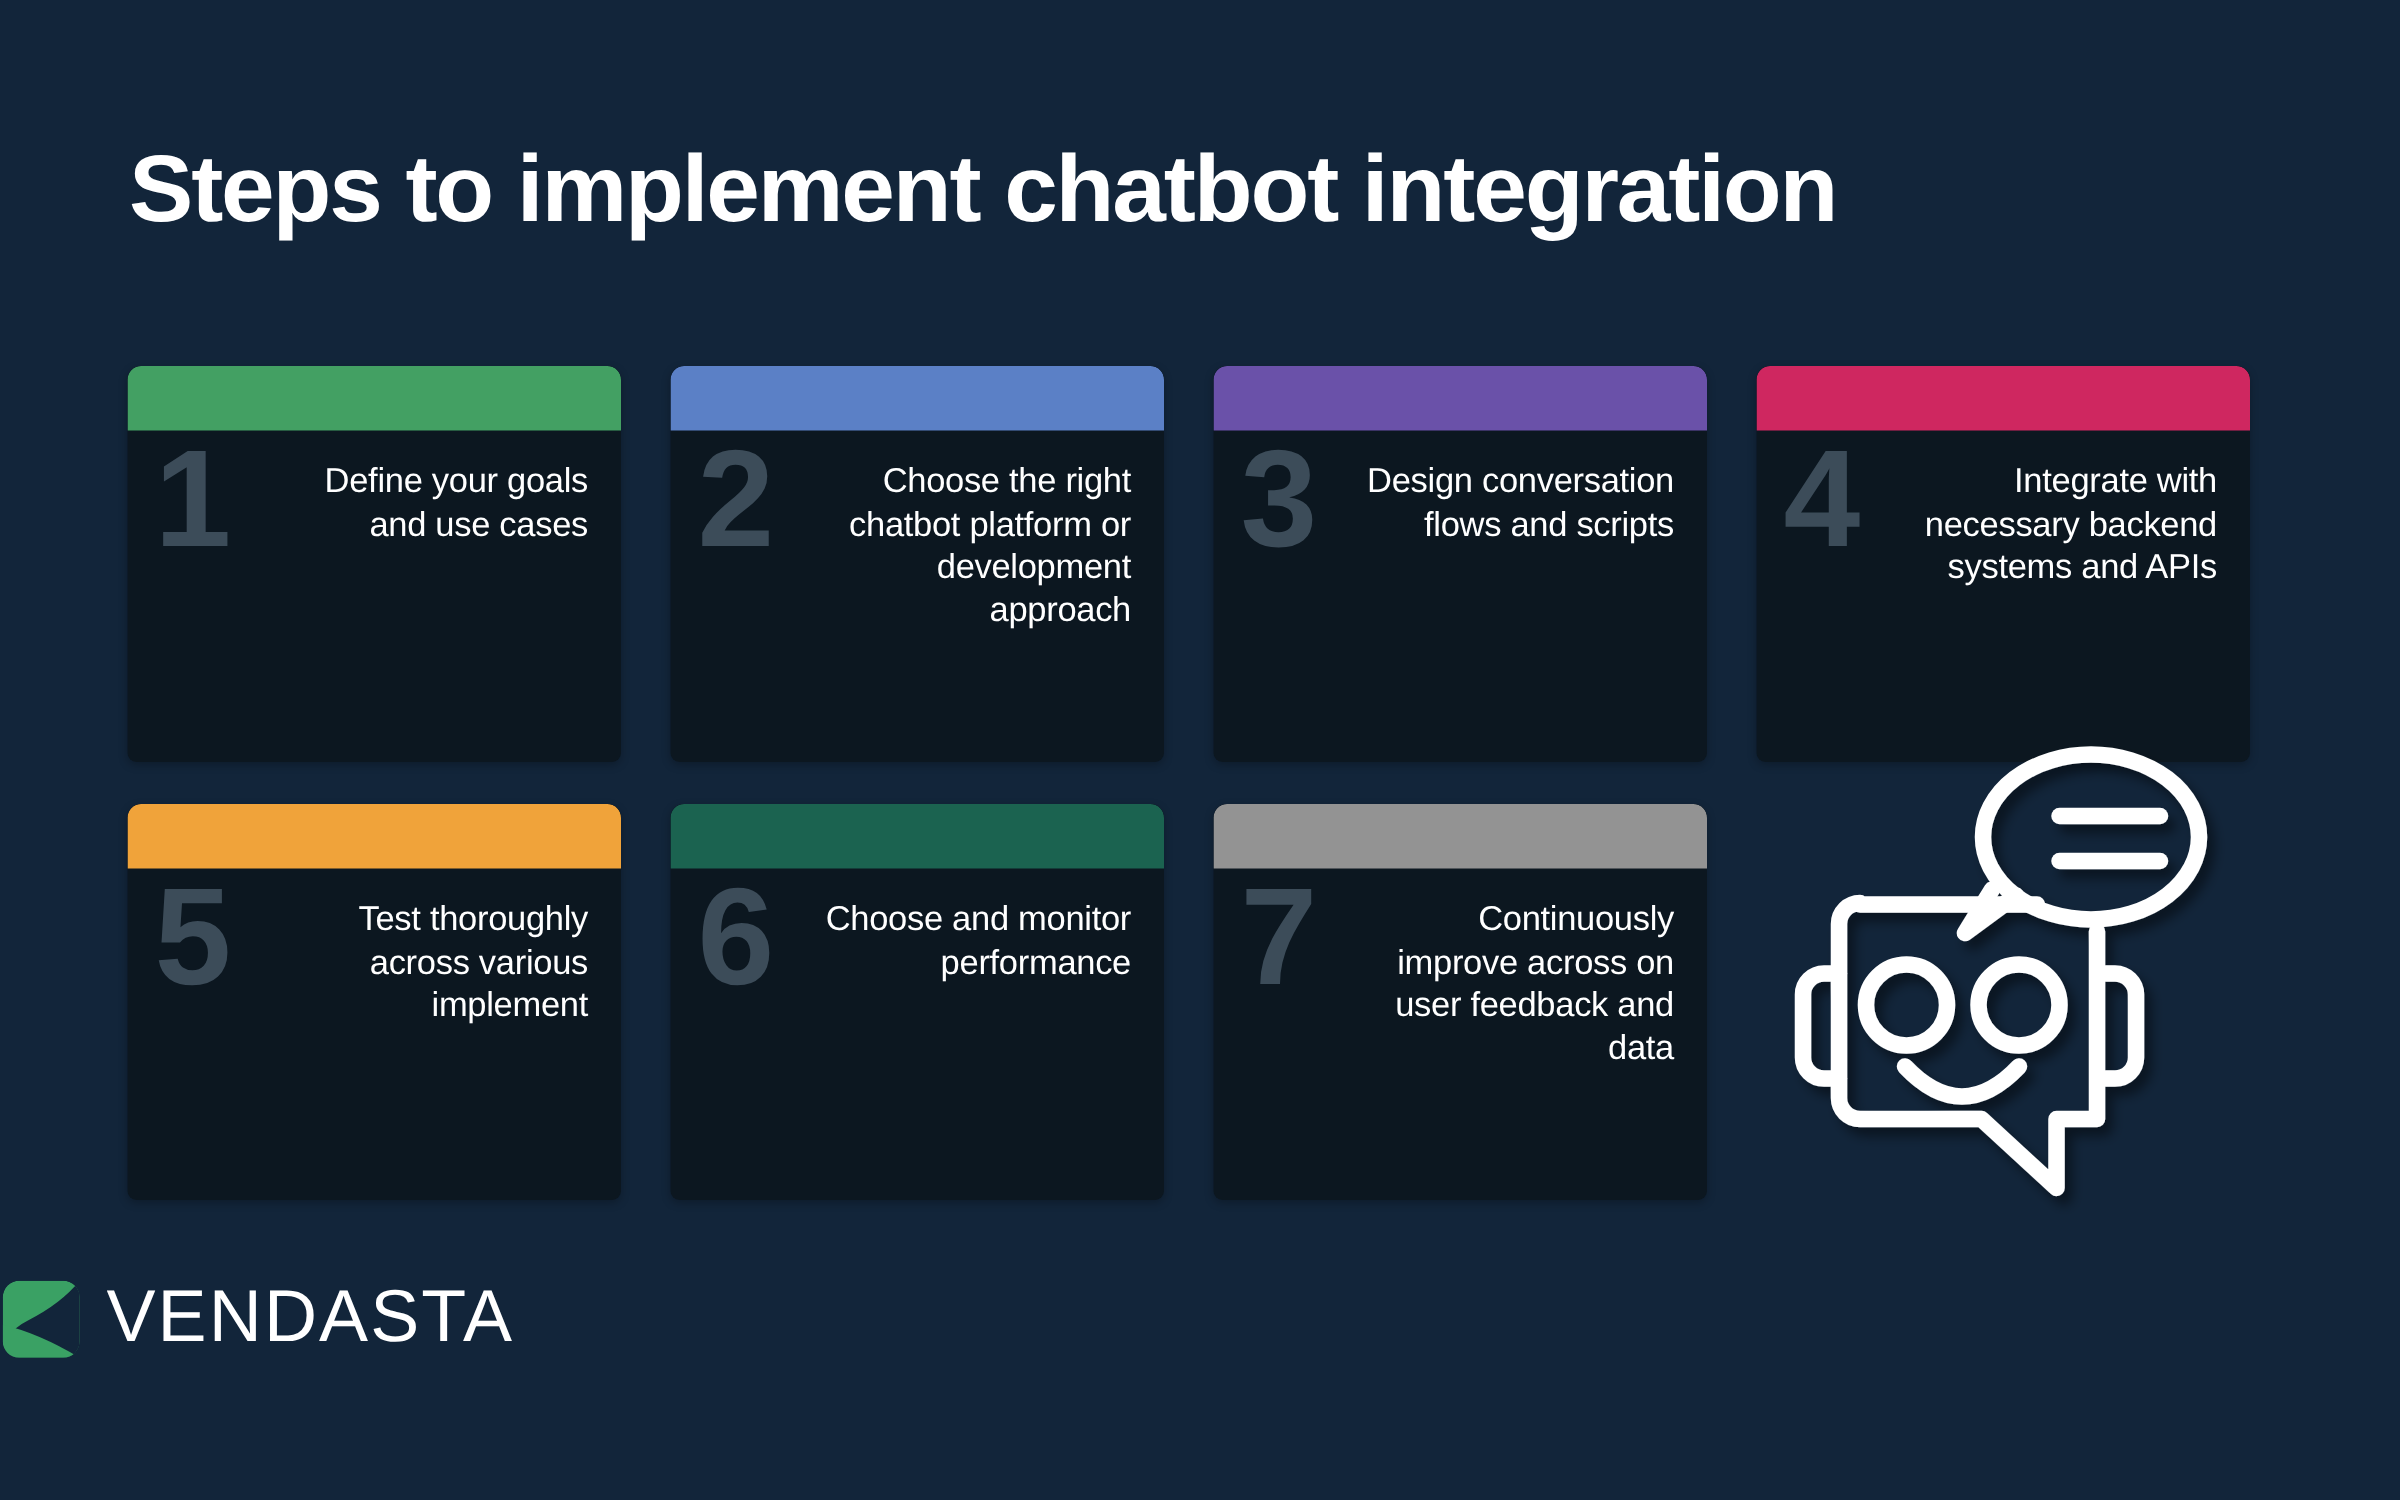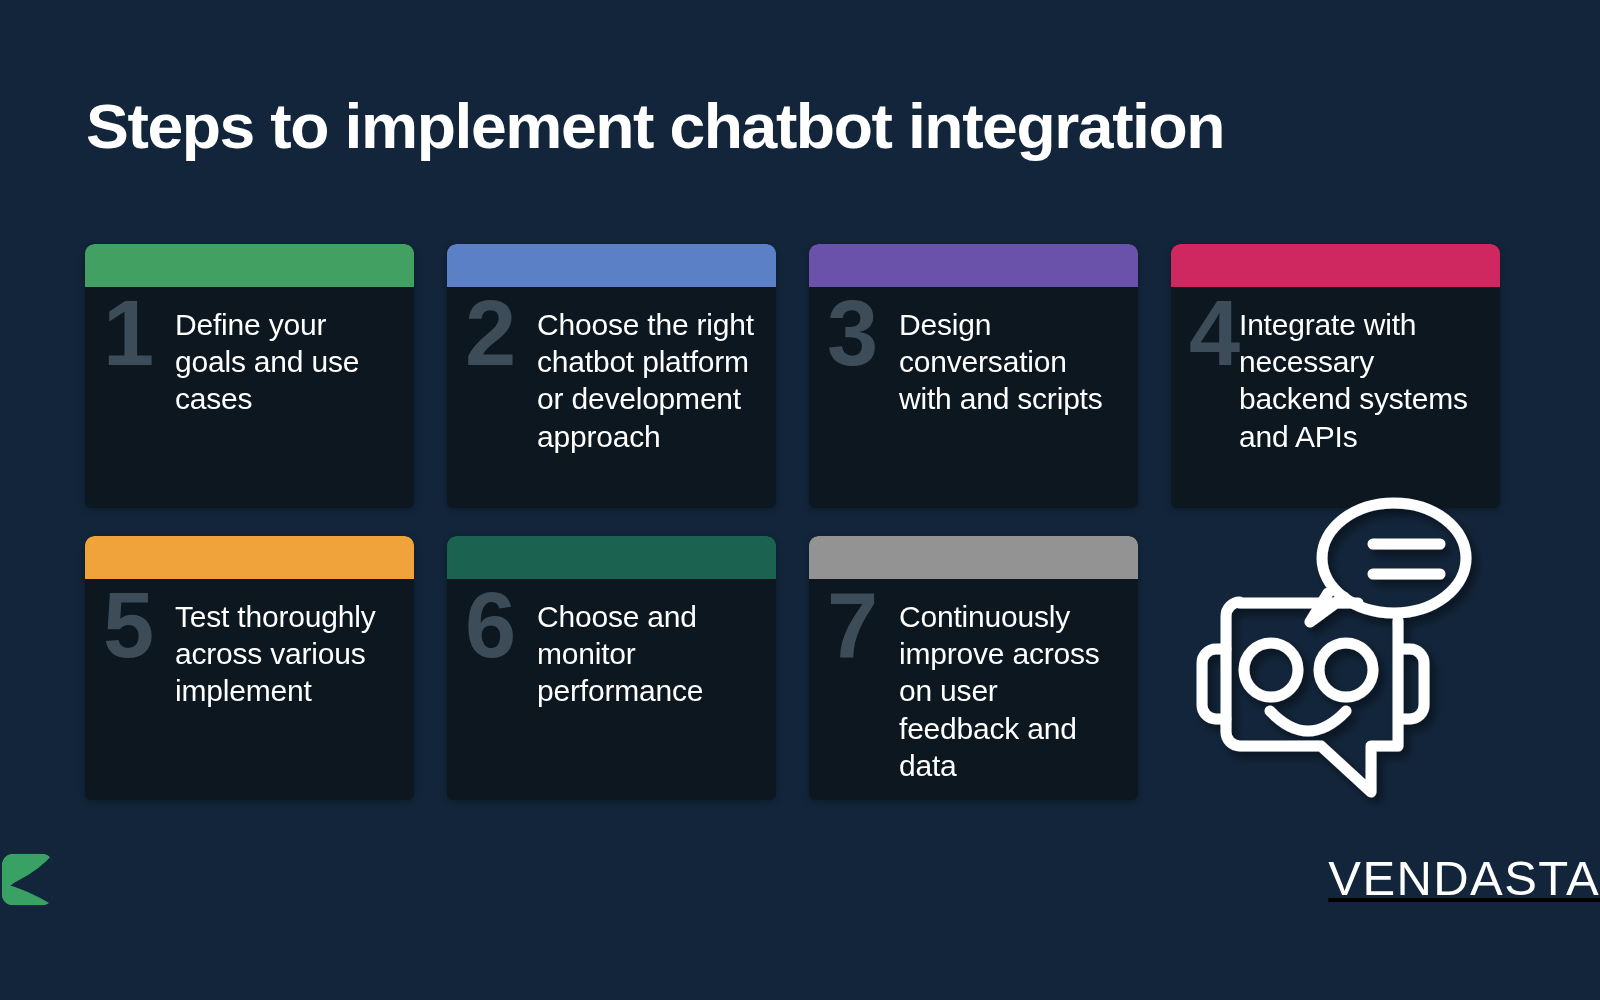--- a/index.html
+++ b/index.html
@@ -81,25 +81,26 @@
     font-weight: bold;
     color: #3c4c59;
     letter-spacing: -3px;
     user-select: none;
   }
 
   .card-text {
     position: relative;
     margin-left: 70px;
     color: #ffffff;
-    font-size: 30px;
+    font-size: 23px;
     line-height: 1.24;
     font-weight: normal;
     letter-spacing: -0.2px;
     padding-top: 2px;
+    text-align: right;
   }
 
   .card--wide .card-text { margin-left: 48px; }
 
   
   .bot {
     position: absolute;
     left: 1168px;
     top: 492px;
     width: 300px;
@@ -108,23 +109,22 @@
   .bot svg { display: block; overflow: visible; }
 
   
   .footer {
     position: absolute;
     left: 0;
     top: 852px;
     width: 1600px;
     display: flex;
     align-items: center;
-    justify-content: space-between;
+    justify-content: flex-start;
     gap: 16px;
-    text-decoration: underline;
   }
 
   .logo-mark {
     width: 55px;
     height: 55px;
     display: block;
   }
 
   .logo-word {
     color: #ffffff;
@@ -157,21 +157,21 @@
       <div class="card-body">
         <span class="card-number" style="color: rgb(60, 76, 89);">2</span>
         <p class="card-text">Choose the right chatbot platform or development approach</p>
       </div>
     </div>
 
     <div class="card" style="background: rgb(12, 23, 32);">
       <div class="card-header" style="background: rgb(106, 81, 169);"></div>
       <div class="card-body">
         <span class="card-number" style="color: rgb(60, 76, 89);">3</span>
-        <p class="card-text">Design conversation with and scripts</p>
+        <p class="card-text">Design conversation flows and scripts</p>
       </div>
     </div>
 
     <div class="card card--wide" style="background: rgb(12, 23, 32);">
       <div class="card-header" style="background: rgb(207, 39, 96);"></div>
       <div class="card-body">
         <span class="card-number" style="color: rgb(60, 76, 89);">4</span>
         <p class="card-text">Integrate with necessary backend systems and APIs</p>
       </div>
     </div>

